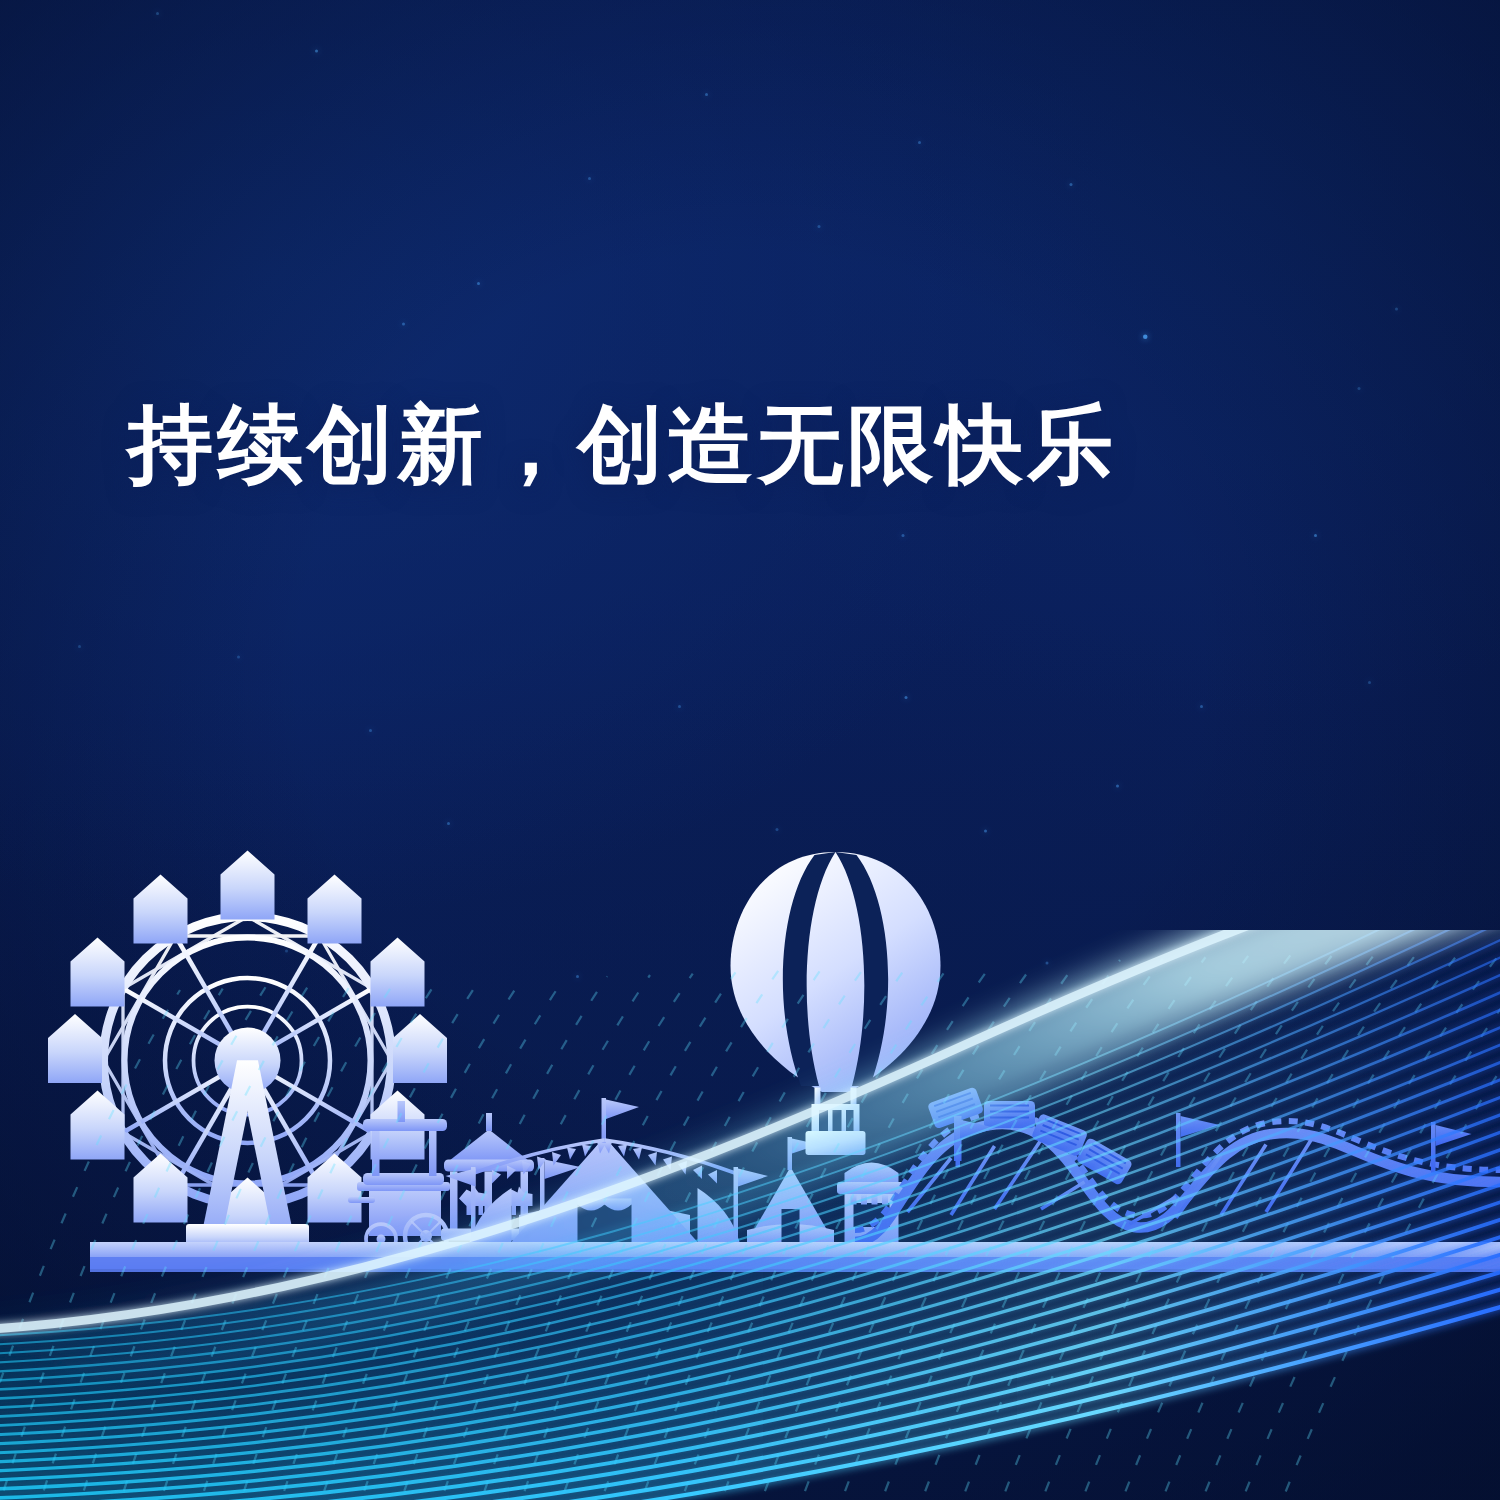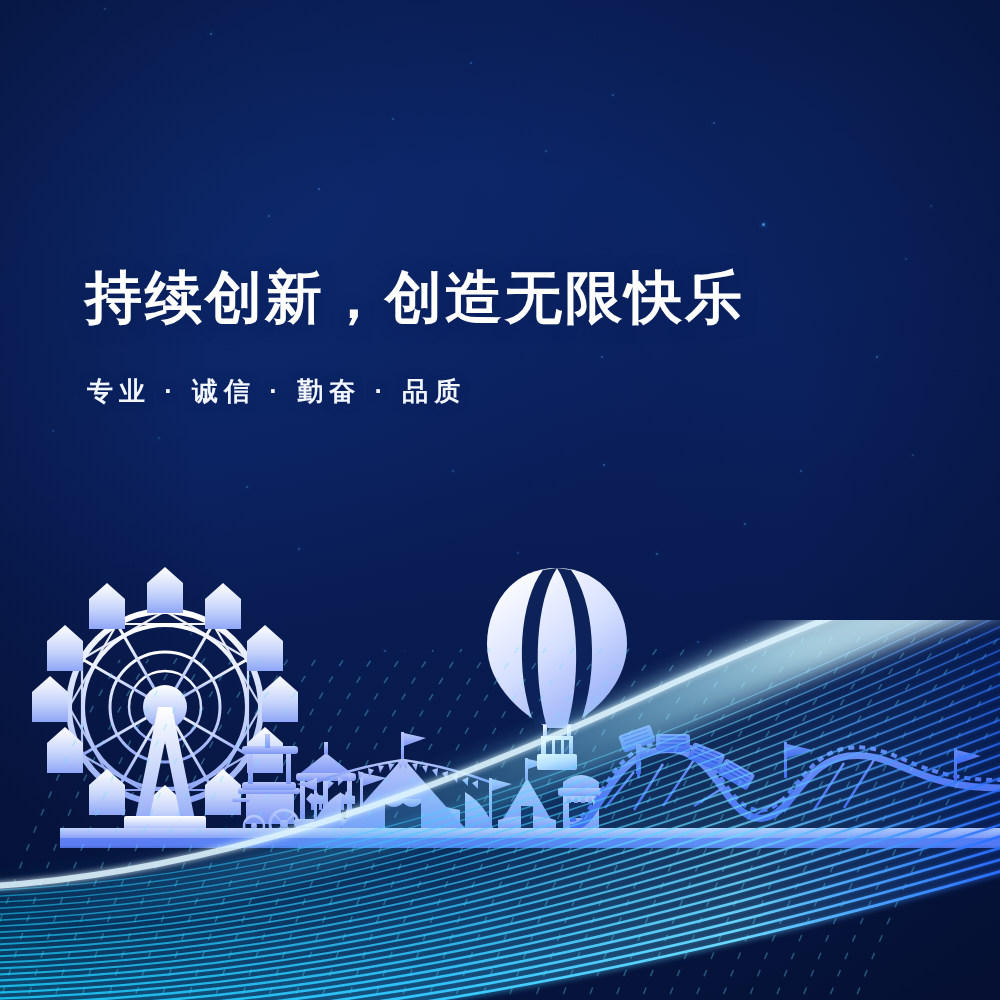--- a/index.html
+++ b/index.html
@@ -515,14 +515,13 @@
           </g>
 
         <path id="crestBand" d="M -40 260 C 200 250 420 170 640 70 C 790 2 900 -40 1040 -80
                  L 1040 -20 C 900 20 790 60 640 130 C 420 230 200 305 -40 315 Z" fill="url(#crestGrad)" filter="url(#bigglow)" opacity="0.85"></path>
         <path d="M -40 268 C 200 258 420 178 640 78 C 790 10 900 -32 1040 -72" fill="none" stroke="#dff6ff" stroke-width="6" opacity="0.9" filter="url(#softglow)"></path>
       </g>
     </svg>
   </div>
 
 <div class="headline">持续创新，创造无限快乐</div>
-    <div class="subline">专业 · 诚信 · 勤奋 · 品质</div>
   </div>
 
 </body></html>

